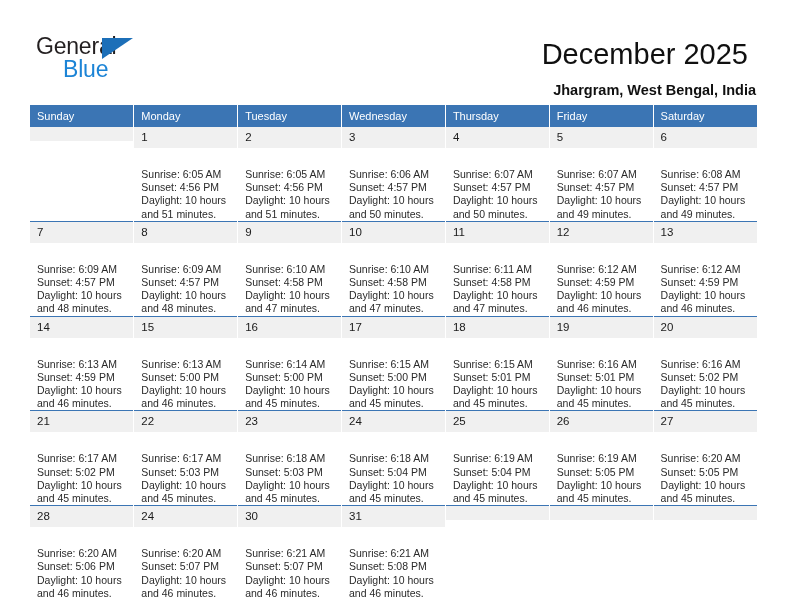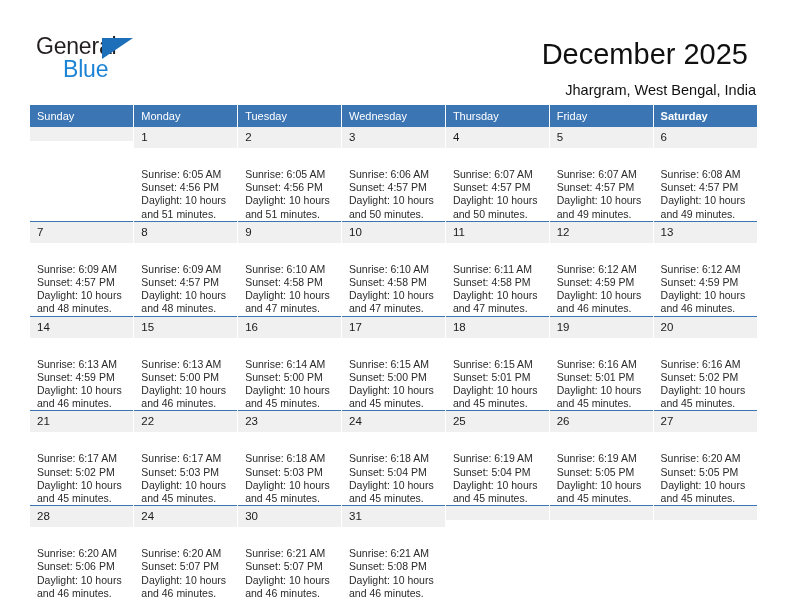--- a/index.html
+++ b/index.html
@@ -79,20 +79,21 @@
     font-weight: normal;
     margin: 8px;
     white-space: nowrap;
   }
   .cal-subtitle {
     font-size: 14.5px;
     line-height: 20px;
     color: #101010;
     margin: 4px 0 0 0;
     white-space: nowrap;
+    font-weight: bold;
   }
 
   
   .calendar {
     position: absolute;
     left: 30px;
     top: 105px;
     width: 727px;
     border-collapse: collapse;
     table-layout: fixed;
@@ -102,21 +103,21 @@
     color: #ffffff;
     font-size: 11px;
     font-weight: normal;
     text-align: left;
     padding: 5px 0 5px 7px;
     height: 12px;
     border-right: 1px solid #ffffff;
     box-sizing: border-box;
     margin-left: 42px;
   }
-  .calendar th:last-child { border-right: none; font-weight: bold; }
+  .calendar th:last-child { border-right: none; }
 
   .calendar td {
     vertical-align: top;
     padding: 0;
     border-right: 1px solid #ffffff;
     border-top: 1px solid #3b75b4;
     box-sizing: border-box;
     height: 90px;
     width: 103.857px;
   }

